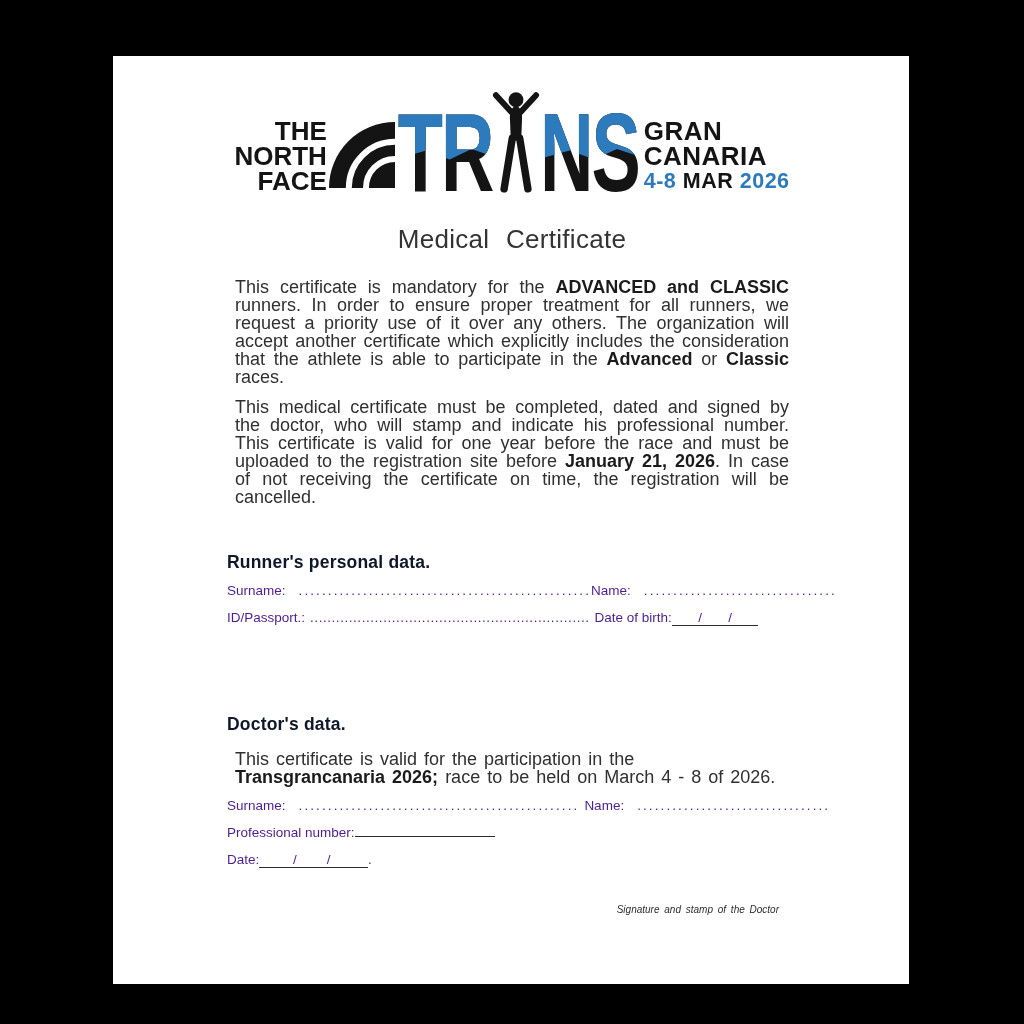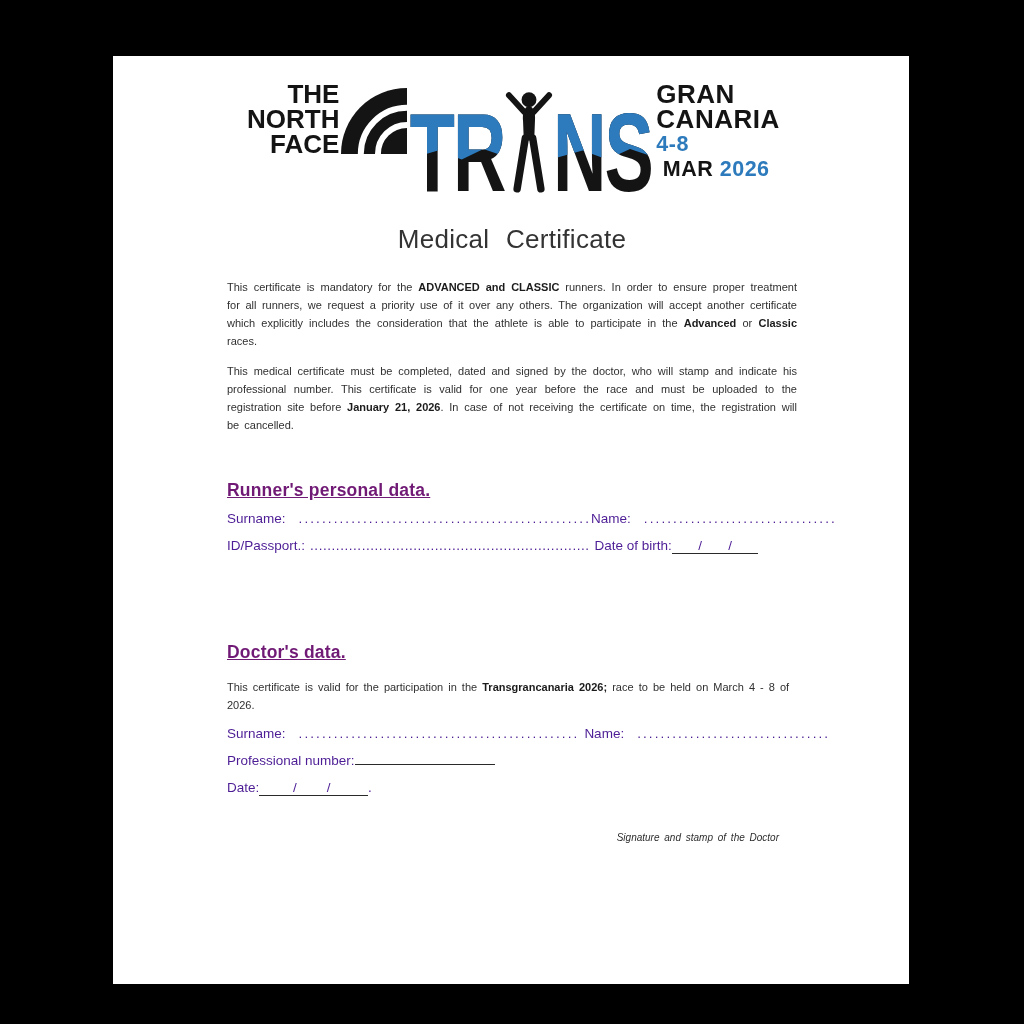--- a/index.html
+++ b/index.html
@@ -14,22 +14,22 @@
     position:absolute; left:113px; top:56px;
     width:796px; height:928px;
     background:#ffffff;
     color:#303030;
     overflow:hidden;
   }
   .content { margin:0 112px 0 114px; width:570px; }
 
   
   .logo-row {
-    display:flex; justify-content:center; align-items:flex-start;
-    margin-top:26px; height:112px;margin-left:20px;
+    display:flex; justify-content:center; align-items:flex-end;
+    margin-top:26px; height:112px;
   }
   .tnf-block {
     text-align:right; font-weight:700; font-size:26px; line-height:25px;
     color:#141414; letter-spacing:0px;
   }
   .dome-svg { width:66px; height:78px; margin:0 4px 0 2px; flex:none; }
   .trans-block { display:flex; align-items:flex-end; height:112px; }
   .tw {
     position:relative; display:inline-block;
     font-size:112px; font-weight:700; line-height:82px; letter-spacing:-3px;
@@ -46,29 +46,29 @@
   .event-line  { font-size:26px; line-height:25px; letter-spacing:0.5px; }
   .event-date  { font-size:21.5px; line-height:25px; letter-spacing:0.5px; }
   .blue { color:#2d7abc; }
 
   
   .title {
     text-align:center; font-size:26px; font-weight:400; color:#333333;
     margin:30px 0 10px 0; line-height:30px; word-spacing:9px; letter-spacing:0.3px;
   }
   .para {
-    font-size:11px; line-height:18px; text-align:justify;
-    margin:0; color:#303030; word-spacing:2px;
+    font-size:18px; line-height:18px; text-align:justify;
+    margin:8px; color:#303030; word-spacing:2px;
   }
   .para b, .field-line b { color:#1b1b1b; }
   .p1 { margin-top:24px; }
   .p2 { margin-top:12px; }
   .section-h {
-    font-size:17.5px; font-weight:700; color:#701a75;
-    margin:0; line-height:20px; letter-spacing:0.2px;text-decoration:underline;
+    font-size:17.5px; font-weight:700; color:#0f172a;
+    margin:0; line-height:20px; letter-spacing:0.2px;
   }
   .h-runner { margin-top:46px; }
   .h-doctor { margin-top:88px; }
   .doc-para { margin-top:16px; text-align:left; }
   .field-line { font-size:13.5px; line-height:15px; white-space:nowrap; color:#4c1d95; }
   .fl-1 { margin-top:11px; }
   .fl-2 { margin-top:12px; }
   .dots      { letter-spacing:2.1px; }
   .dots-fine { letter-spacing:0.55px; }
   .sp-md { display:inline-block; width:13px; }

